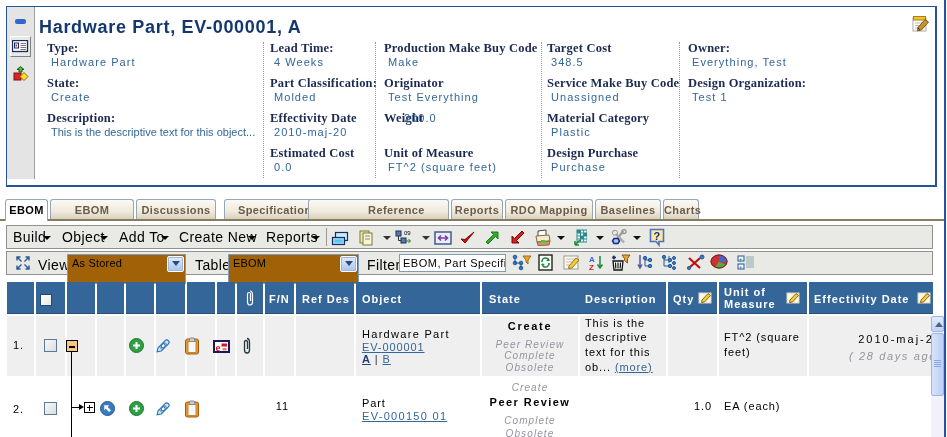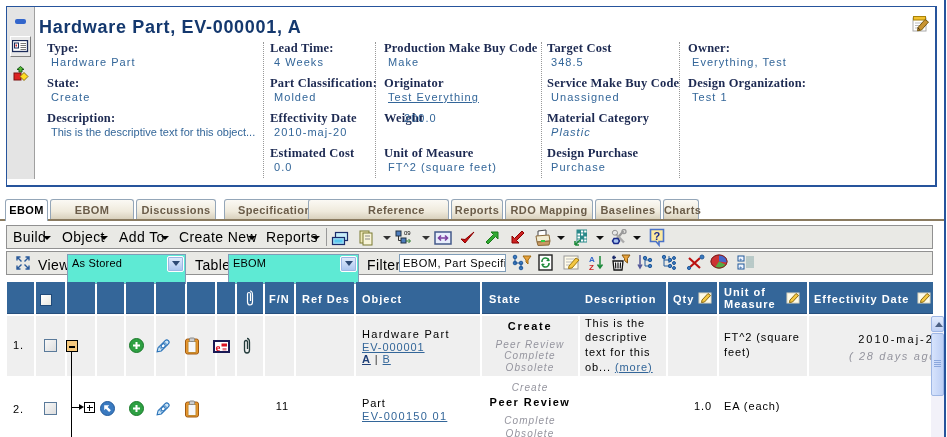--- a/index.html
+++ b/index.html
@@ -8,21 +8,21 @@
 .lbl { font-family:"Liberation Serif", serif; font-weight:bold; color:#1C2951; font-size:12.5px; letter-spacing:0.2px; white-space:nowrap; }
 .val { color:#336699; font-size:11px; letter-spacing:1.05px; white-space:nowrap; }
 .tab { top:199px; height:20px; line-height:20px; text-align:center; font-size:11px; font-weight:bold; letter-spacing:0.4px;
   border:1px solid #94A6B8; border-bottom:none; border-radius:3px 3px 0 0; }
 .tabi { background:linear-gradient(#FBF9F4, #EFEADC 60%, #D9D1BD); color:#6A5C49; }
 .taba { background:#fff; color:#000; height:22px; z-index:5; }
 .mi { position:absolute; top:229px; font-size:14px; color:#000; letter-spacing:0.4px; }
 .car { position:absolute; top:236px; width:0; height:0; border-left:4px solid transparent; border-right:4px solid transparent; border-top:4px solid #000; }
 .ic { position:absolute; }
 .hcell { position:absolute; top:282px; height:32px; background:#346699; border-bottom:1px solid #27507E; color:#fff; font-weight:bold; font-size:11px; letter-spacing:1.0px; }
-.sel { position:absolute; top:254px; height:30px; background:#5eead4; border:1px solid #7F9DB9; font-size:11px; }
+.sel { position:absolute; top:254px; height:30px; background:#a16207; border:1px solid #7F9DB9; font-size:11px; }
 .sel span { display:block; line-height:16px; padding-left:4px; letter-spacing:0.2px; }
 .sel:after { content:""; position:absolute; right:1px; top:1px; width:15px; height:14px;
   background:linear-gradient(#E3EEFD,#A9C4EE) ; border:1px solid #fff; border-radius:2px; box-shadow:inset 0 0 0 1px #9EB6E4; }
 .sel:before { content:""; position:absolute; right:5px; top:6px; z-index:2; width:0; height:0;
   border-left:4px solid transparent; border-right:4px solid transparent; border-top:5px solid #2D4A75; }
 .cell { position:absolute; font-size:11px; letter-spacing:0.9px; color:#000; }
 .glink { color:#336699; text-decoration:underline; }
 .gray { color:#94949E; font-style:italic; letter-spacing:1.1px; }
 .cb { width:13px; height:13px; background:linear-gradient(135deg,#f8f8f8,#ddd); border:1px solid #5A7A9A; }
 </style>
@@ -74,32 +74,32 @@
 <div class="abs lbl" style="left:270px; top:76px;">Part Classification:</div>
 <div class="abs val" style="left:274px; top:91px;">Molded</div>
 <div class="abs lbl" style="left:270px; top:111px;">Effectivity Date</div>
 <div class="abs val" style="left:274px; top:126px;">2010-maj-20</div>
 <div class="abs lbl" style="left:270px; top:146px;">Estimated Cost</div>
 <div class="abs val" style="left:274px; top:161px;">0.0</div>
 
 <div class="abs lbl" style="left:384px; top:41px;">Production Make Buy Code</div>
 <div class="abs val" style="left:388px; top:56px;">Make</div>
 <div class="abs lbl" style="left:384px; top:76px;">Originator</div>
-<div class="abs val" style="left:388px; top:91px;text-decoration:underline;">Test Everything</div>
+<div class="abs val" style="left:388px; top:91px;">Test Everything</div>
 <div class="abs lbl" style="left:384px; top:111px;">Weight</div>
 <div class="abs val" style="left:388px; top:112px;margin-left:16px;">200.0</div>
 <div class="abs lbl" style="left:384px; top:146px;">Unit of Measure</div>
 <div class="abs val" style="left:388px; top:161px;">FT^2 (square feet)</div>
 
 <div class="abs lbl" style="left:547px; top:41px;">Target Cost</div>
 <div class="abs val" style="left:551px; top:56px;">348.5</div>
 <div class="abs lbl" style="left:547px; top:76px;">Service Make Buy Code</div>
 <div class="abs val" style="left:551px; top:91px;">Unassigned</div>
 <div class="abs lbl" style="left:547px; top:111px;">Material Category</div>
-<div class="abs val" style="left:551px; top:126px;font-style:italic;">Plastic</div>
+<div class="abs val" style="left:551px; top:126px;">Plastic</div>
 <div class="abs lbl" style="left:547px; top:146px;">Design Purchase</div>
 <div class="abs val" style="left:551px; top:161px;">Purchase</div>
 
 <div class="abs lbl" style="left:688px; top:41px;">Owner:</div>
 <div class="abs val" style="left:692px; top:56px;text-align:right;">Everything, Test</div>
 <div class="abs lbl" style="left:688px; top:76px;">Design Organization:</div>
 <div class="abs val" style="left:692px; top:91px;">Test 1</div>
 
 <div class="abs" style="left:0px; top:219px; width:946px; height:2px; background:#8A7B60;"></div>
 <div class="abs tab tabi" style="left:50px; width:84px;">EBOM Measure</div>

